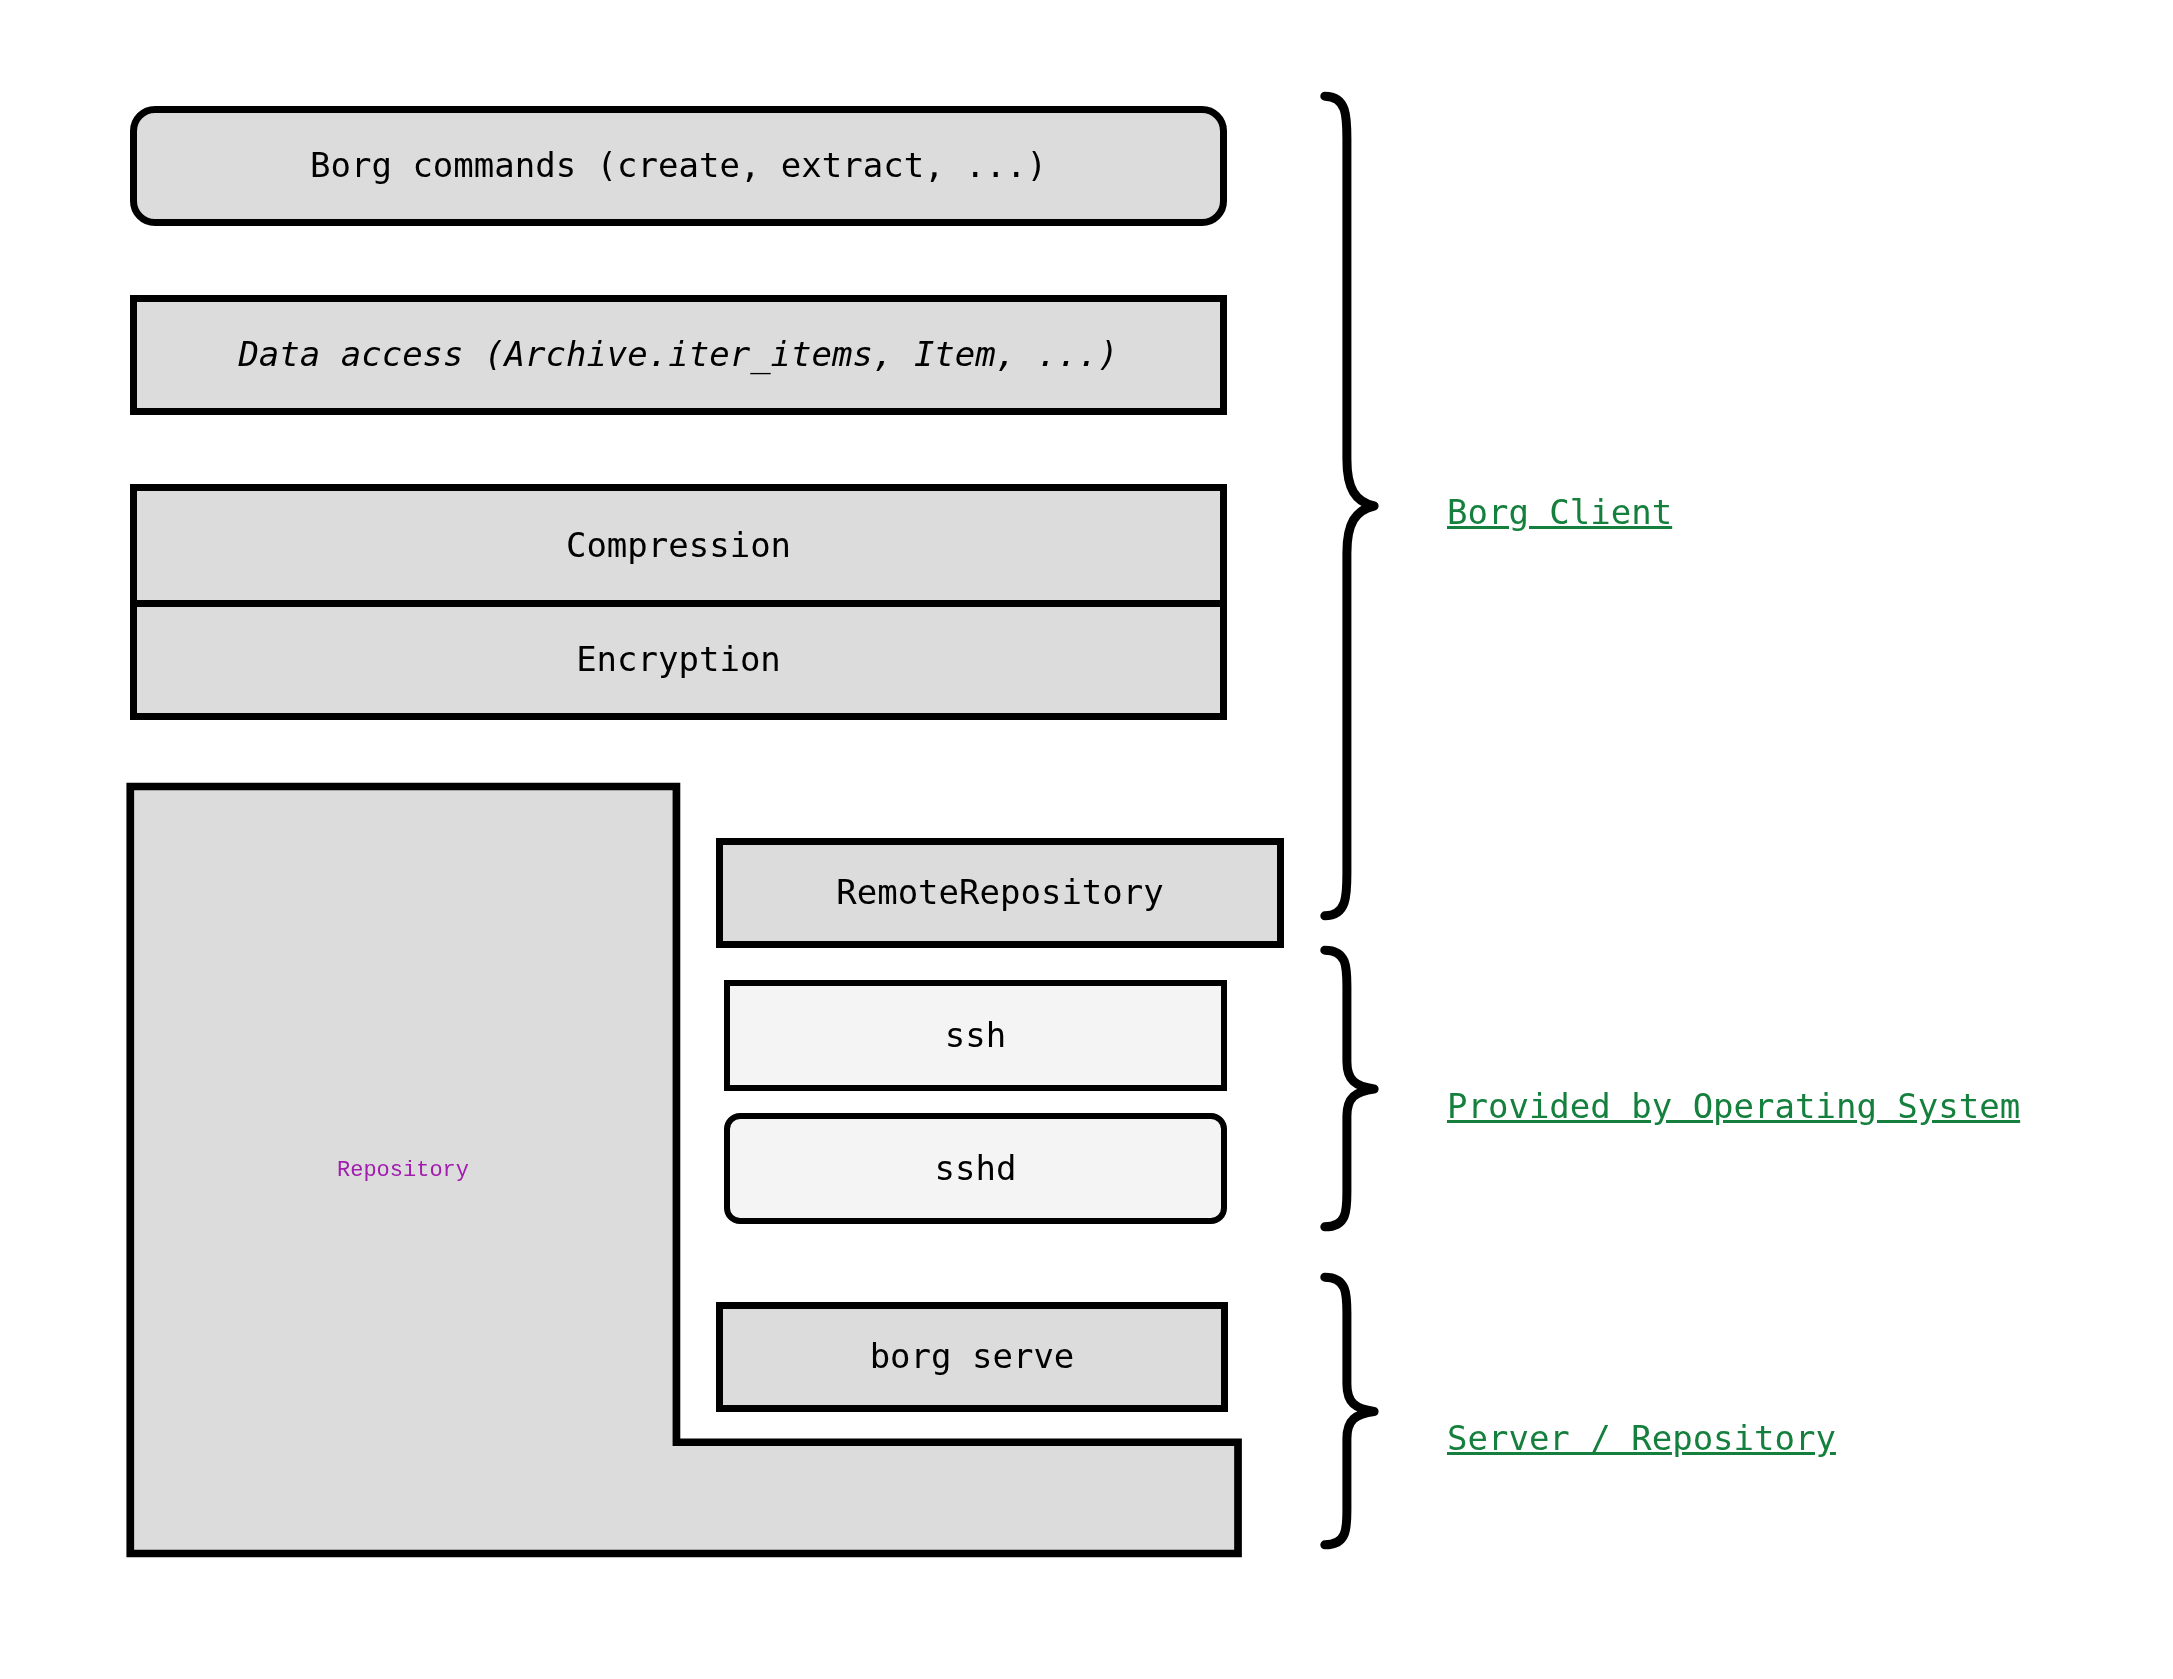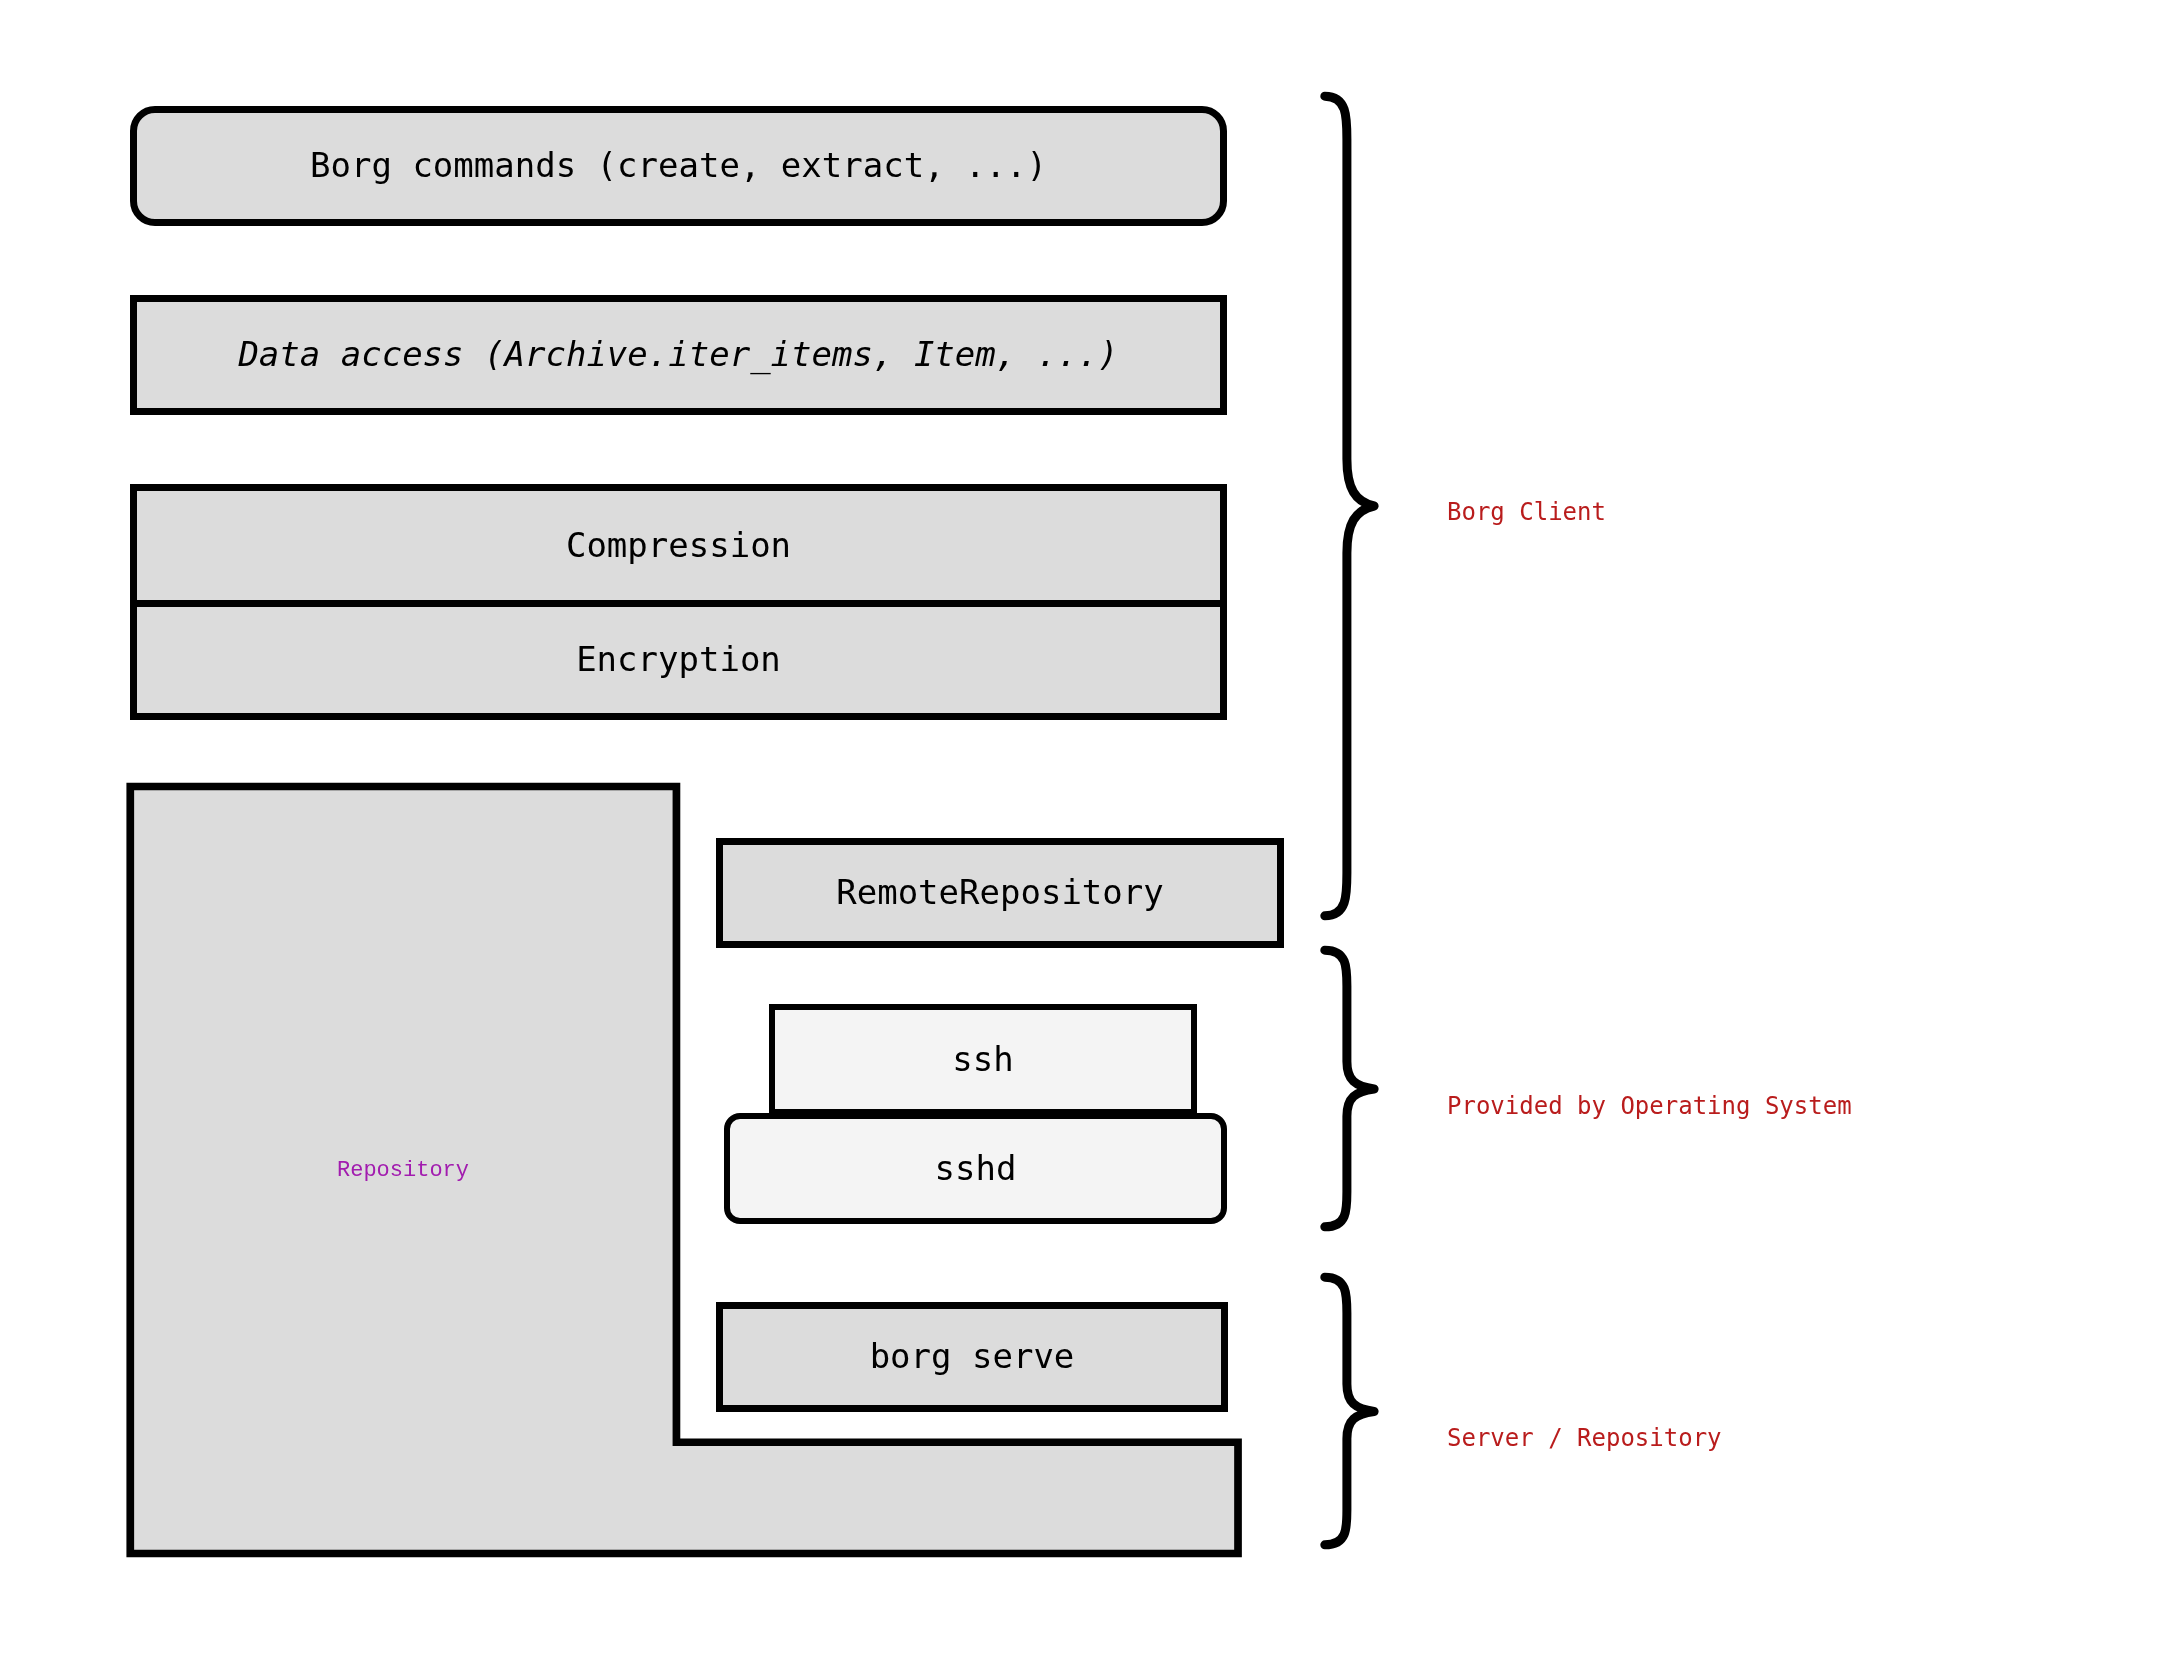--- a/index.html
+++ b/index.html
@@ -85,23 +85,22 @@
     font-family: Liberation Mono, monospace;
     font-size: 22px;
     color: #a21caf;
     white-space: pre;
   }
 
   #box-remote-repository {
     left: 716px;  top: 790px;  width: 568px; height: 110px; margin-top: 48px;
   }
   #box-ssh {
-    left: 724px;  top: 1004px; width: 428px; height: 111px;
+    left: 724px;  top: 980px; width: 503px; height: 111px;
     border-width: 6.8px;
-    margin-left: 45px;
   }
   #box-sshd {
     left: 724px;  top: 1113px; width: 503px; height: 111px;
     border-width: 6.8px;
     border-radius: 16px;
   }
   #box-borg-serve {
     left: 716px;  top: 1302px; width: 512px; height: 110px;
   }
 
@@ -117,24 +116,25 @@
     stroke-linecap: round;
     stroke-linejoin: round;
   }
   #brace-client  { left: 1318px; top: 91px;  width: 68px;  height: 830px; }
   #brace-os      { left: 1318px; top: 945px; width: 68px;  height: 287px; }
   #brace-server  { left: 1318px; top: 1272px; width: 68px;  height: 278px; }
 
   .group-label {
     position: absolute;
     font-family: "DejaVu Sans Mono", "Liberation Mono", monospace;
-    font-size: 24px;
-    color: #b91c1c;
+    font-size: 34px;
+    color: #15803d;
     white-space: pre;
     transform: translateY(-50%);
+    text-decoration: underline;
   }
   #label-client { left: 1447px; top: 512px; }
   #label-os     { left: 1447px; top: 1106px; }
   #label-server { left: 1447px; top: 1438px; }
 </style>
 </head>
 <body>
 
 <div id="canvas">
 

